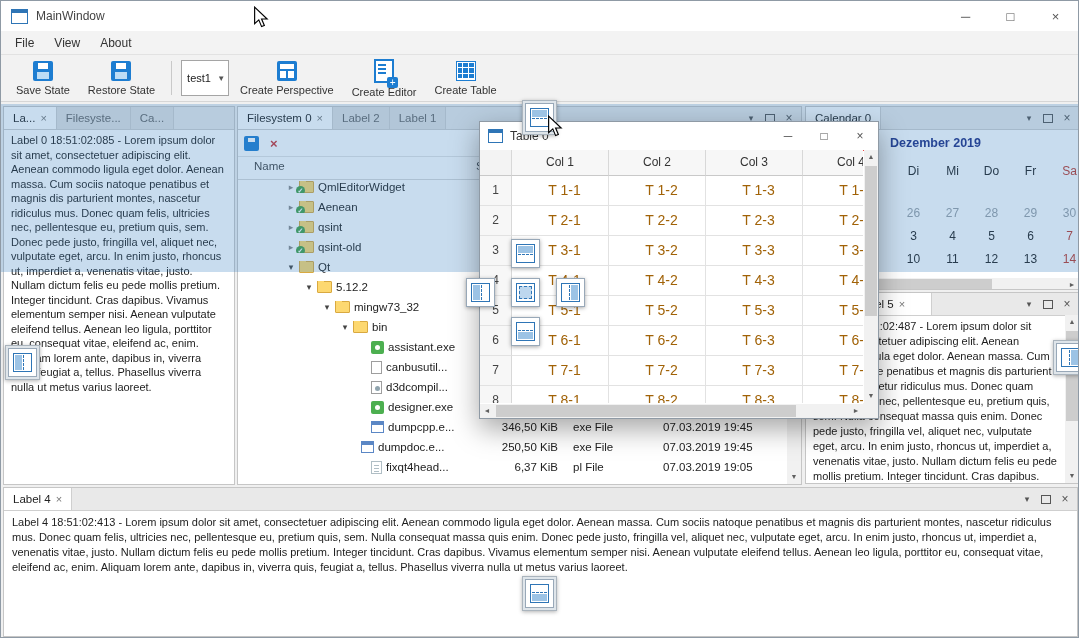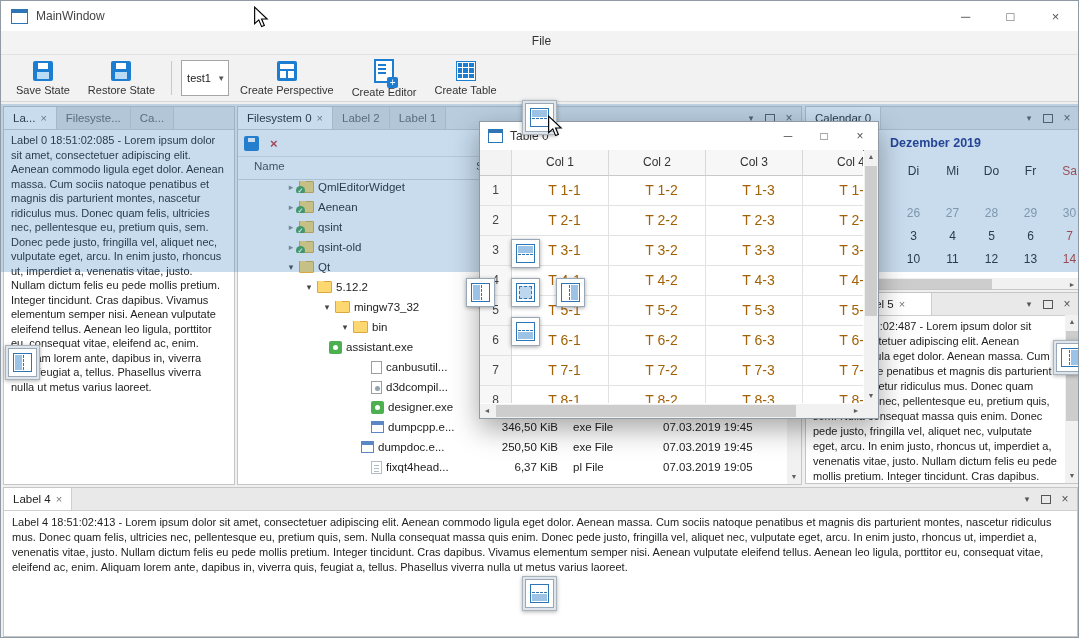--- a/index.html
+++ b/index.html
@@ -6,21 +6,21 @@
   .screen{position:relative;width:1079px;height:638px;background:#f0f0f0;overflow:hidden;
     font-family:"Liberation Sans",sans-serif;font-size:12px;color:#333;border:1px solid #8f9aa5;box-sizing:border-box;}
   
   .titlebar{position:absolute;left:0;top:0;right:0;height:30px;background:#ffffff;display:flex;align-items:center;padding-left:10px;box-sizing:border-box;}
   .appicon{width:15px;height:13px;border:1px solid #2e75b6;background:#fff;position:relative;flex:none;}
   .appicon::before{content:'';position:absolute;left:0;right:0;top:0;height:3px;background:#2e75b6;}
   .apptitle{margin-left:8px;color:#444;font-size:12px;}
   .winbtns{margin-left:auto;display:flex;height:30px;}
   .winbtn{width:45px;height:30px;display:flex;align-items:center;justify-content:center;color:#555;font-size:13px;}
   
-  .menubar{position:absolute;left:0;top:30px;right:0;height:23px;display:flex;align-items:center;padding-left:4px;background:#f3f3f3;flex-direction:column;}
+  .menubar{position:absolute;left:0;top:30px;right:0;height:23px;display:flex;align-items:center;padding-left:4px;background:#f3f3f3;}
   .menu-item{padding:3px 10px;color:#333;font-size:12px;}
   
   .toolbar{position:absolute;left:0;top:53px;right:0;height:48px;background:#f2f2f2;border-top:1px solid #e2e2e2;border-bottom:1px solid #d6d6d6;display:flex;align-items:center;padding-left:8px;box-sizing:border-box;gap:4px;}
   .tbtn{display:flex;flex-direction:column;align-items:center;justify-content:center;gap:3px;padding:2px 7px;font-size:11px;color:#333;}
   .tsep{width:1px;height:34px;background:#c9c9c9;margin:0 5px;}
   .combo{width:48px;height:36px;background:#fff;border:1px solid #a5a5a5;display:flex;align-items:center;box-sizing:border-box;}
   .combo .cval{flex:1;padding-left:5px;font-size:11px;color:#222;}
   .combo .carr{width:14px;text-align:center;color:#555;font-size:8px;}
   
   .ic-floppy{width:20px;height:20px;background:#1d7dd1;border-radius:2px;position:relative;}
@@ -304,21 +304,21 @@
           <span class="fs-name" style="padding-left:100px">
             <span class="chev open">▾</span>
             <span class="fic folder"></span>
             <span class="fs-label">bin</span>
           </span>
           <span class="fs-size"></span>
           <span class="fs-type"></span>
           <span class="fs-date"></span>
         </div>
         <div class="fs-row">
-          <span class="fs-name" style="padding-left:76px">
+          <span class="fs-name" style="padding-left:118px">
             <span class="chev"></span>
             <span class="fic app-green"></span>
             <span class="fs-label">assistant.exe</span>
           </span>
           <span class="fs-size"></span>
           <span class="fs-type"></span>
           <span class="fs-date"></span>
         </div>
         <div class="fs-row">
           <span class="fs-name" style="padding-left:118px">

